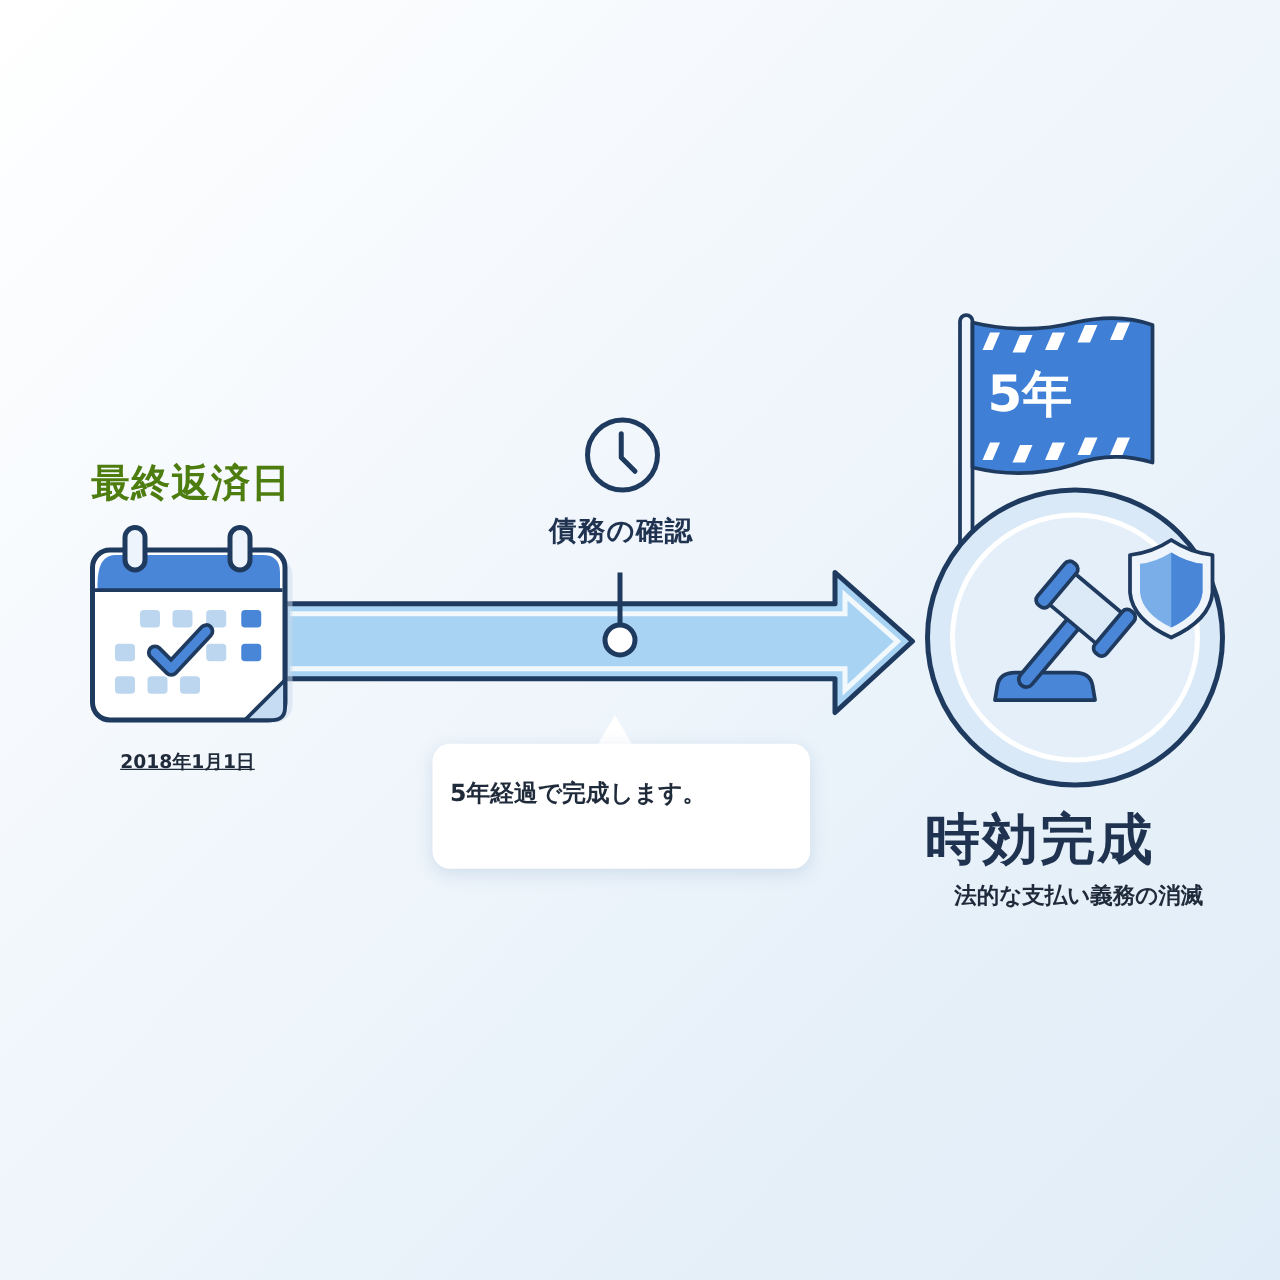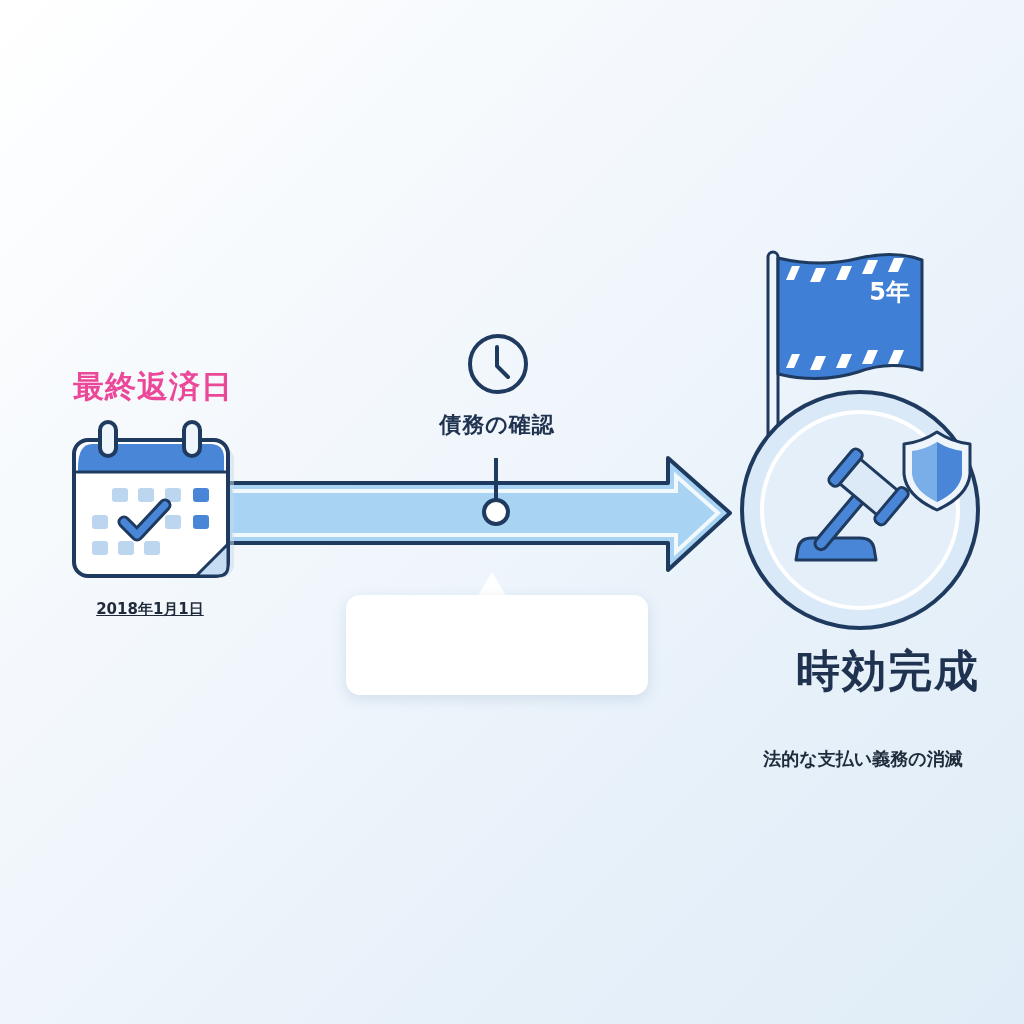--- a/index.html
+++ b/index.html
@@ -5,21 +5,21 @@
   html, body { margin:0; padding:0; }
   body {
     width:1024px; height:1024px; overflow:hidden; position:relative;
     background: linear-gradient(135deg, #ffffff 0%, #f2f7fc 40%, #e6f0f9 75%, #e0ecf7 100%);
     font-family: "DejaVu Sans", "Liberation Sans", sans-serif;
     color:#1d3557;
   }
   .abs { position:absolute; }
   .title-left {
     left:58px; top:366px; width:190px; text-align:center;
-    font-size:31px; font-weight:bold; color:#ec4899; letter-spacing:1px;
+    font-size:31px; font-weight:bold; color:#4d7c0f; letter-spacing:1px;
   }
   .date-left {
     left:70px; top:600px; width:160px; text-align:center;
     font-size:15px; font-weight:bold; color:#1f2a3a;text-decoration:underline;
   }
   .mid-title {
     left:392px; top:410px; width:210px; text-align:center;
     font-size:22px; font-weight:bold; color:#1f3250; letter-spacing:1px;
   }
   .callout {
@@ -31,30 +31,30 @@
     left:478px; top:572px; width:0; height:0;
     border-left:14px solid transparent; border-right:14px solid transparent;
     border-bottom:24px solid #ffffff;
   }
   .callout-text {
     left:360px; top:620px; width:280px; text-align:left;
     font-size:19px; font-weight:bold; color:#1f2a3a; line-height:30px;
   }
   .callout-text span { display:block; }
   .end-title {
-    left:740px; top:642px; width:240px; text-align:right;
+    left:740px; top:642px; width:240px; text-align:left;
     font-size:44px; font-weight:bold; color:#1f3250; letter-spacing:2px;
   }
   .end-sub {
     left:718px; top:704px; width:290px; text-align:center;
-    font-size:18px; font-weight:bold; color:#1f2a3a;margin-top:43px;
+    font-size:18px; font-weight:bold; color:#1f2a3a;
   }
   .flag-text {
-    left:790px; top:276px; width:120px; text-align:right;
-    font-size:24px; font-weight:bold; color:#ffffff;
+    left:790px; top:288px; width:120px; text-align:left;
+    font-size:40px; font-weight:bold; color:#ffffff;
   }
   svg { position:absolute; left:0; top:0; }
 </style>
 </head>
 <body>
 
 <svg width="1024" height="1024" viewBox="0 0 1024 1024">
 
   <g>
     <path d="M228 483 L668 483 L668 458 L730 513 L668 570 L668 543 L228 543 Z" fill="#a9d3f2" stroke="#1f3a5f" stroke-width="4" stroke-linejoin="round"></path>
@@ -138,18 +138,19 @@
 </svg>
 
 <div class="abs title-left">最終返済日</div>
 <div class="abs date-left">2018年1月1日</div>
 
 <div class="abs mid-title">債務の確認</div>
 
 <div class="abs callout-tail"></div>
 <div class="abs callout"></div>
 <div class="abs callout-text">
+  <span>5年経過で完成します。</span>
 </div>
 
 <div class="abs flag-text">5年</div>
 
 <div class="abs end-title">時効完成</div>
 <div class="abs end-sub">法的な支払い義務の消滅</div>
 
 </body></html>

